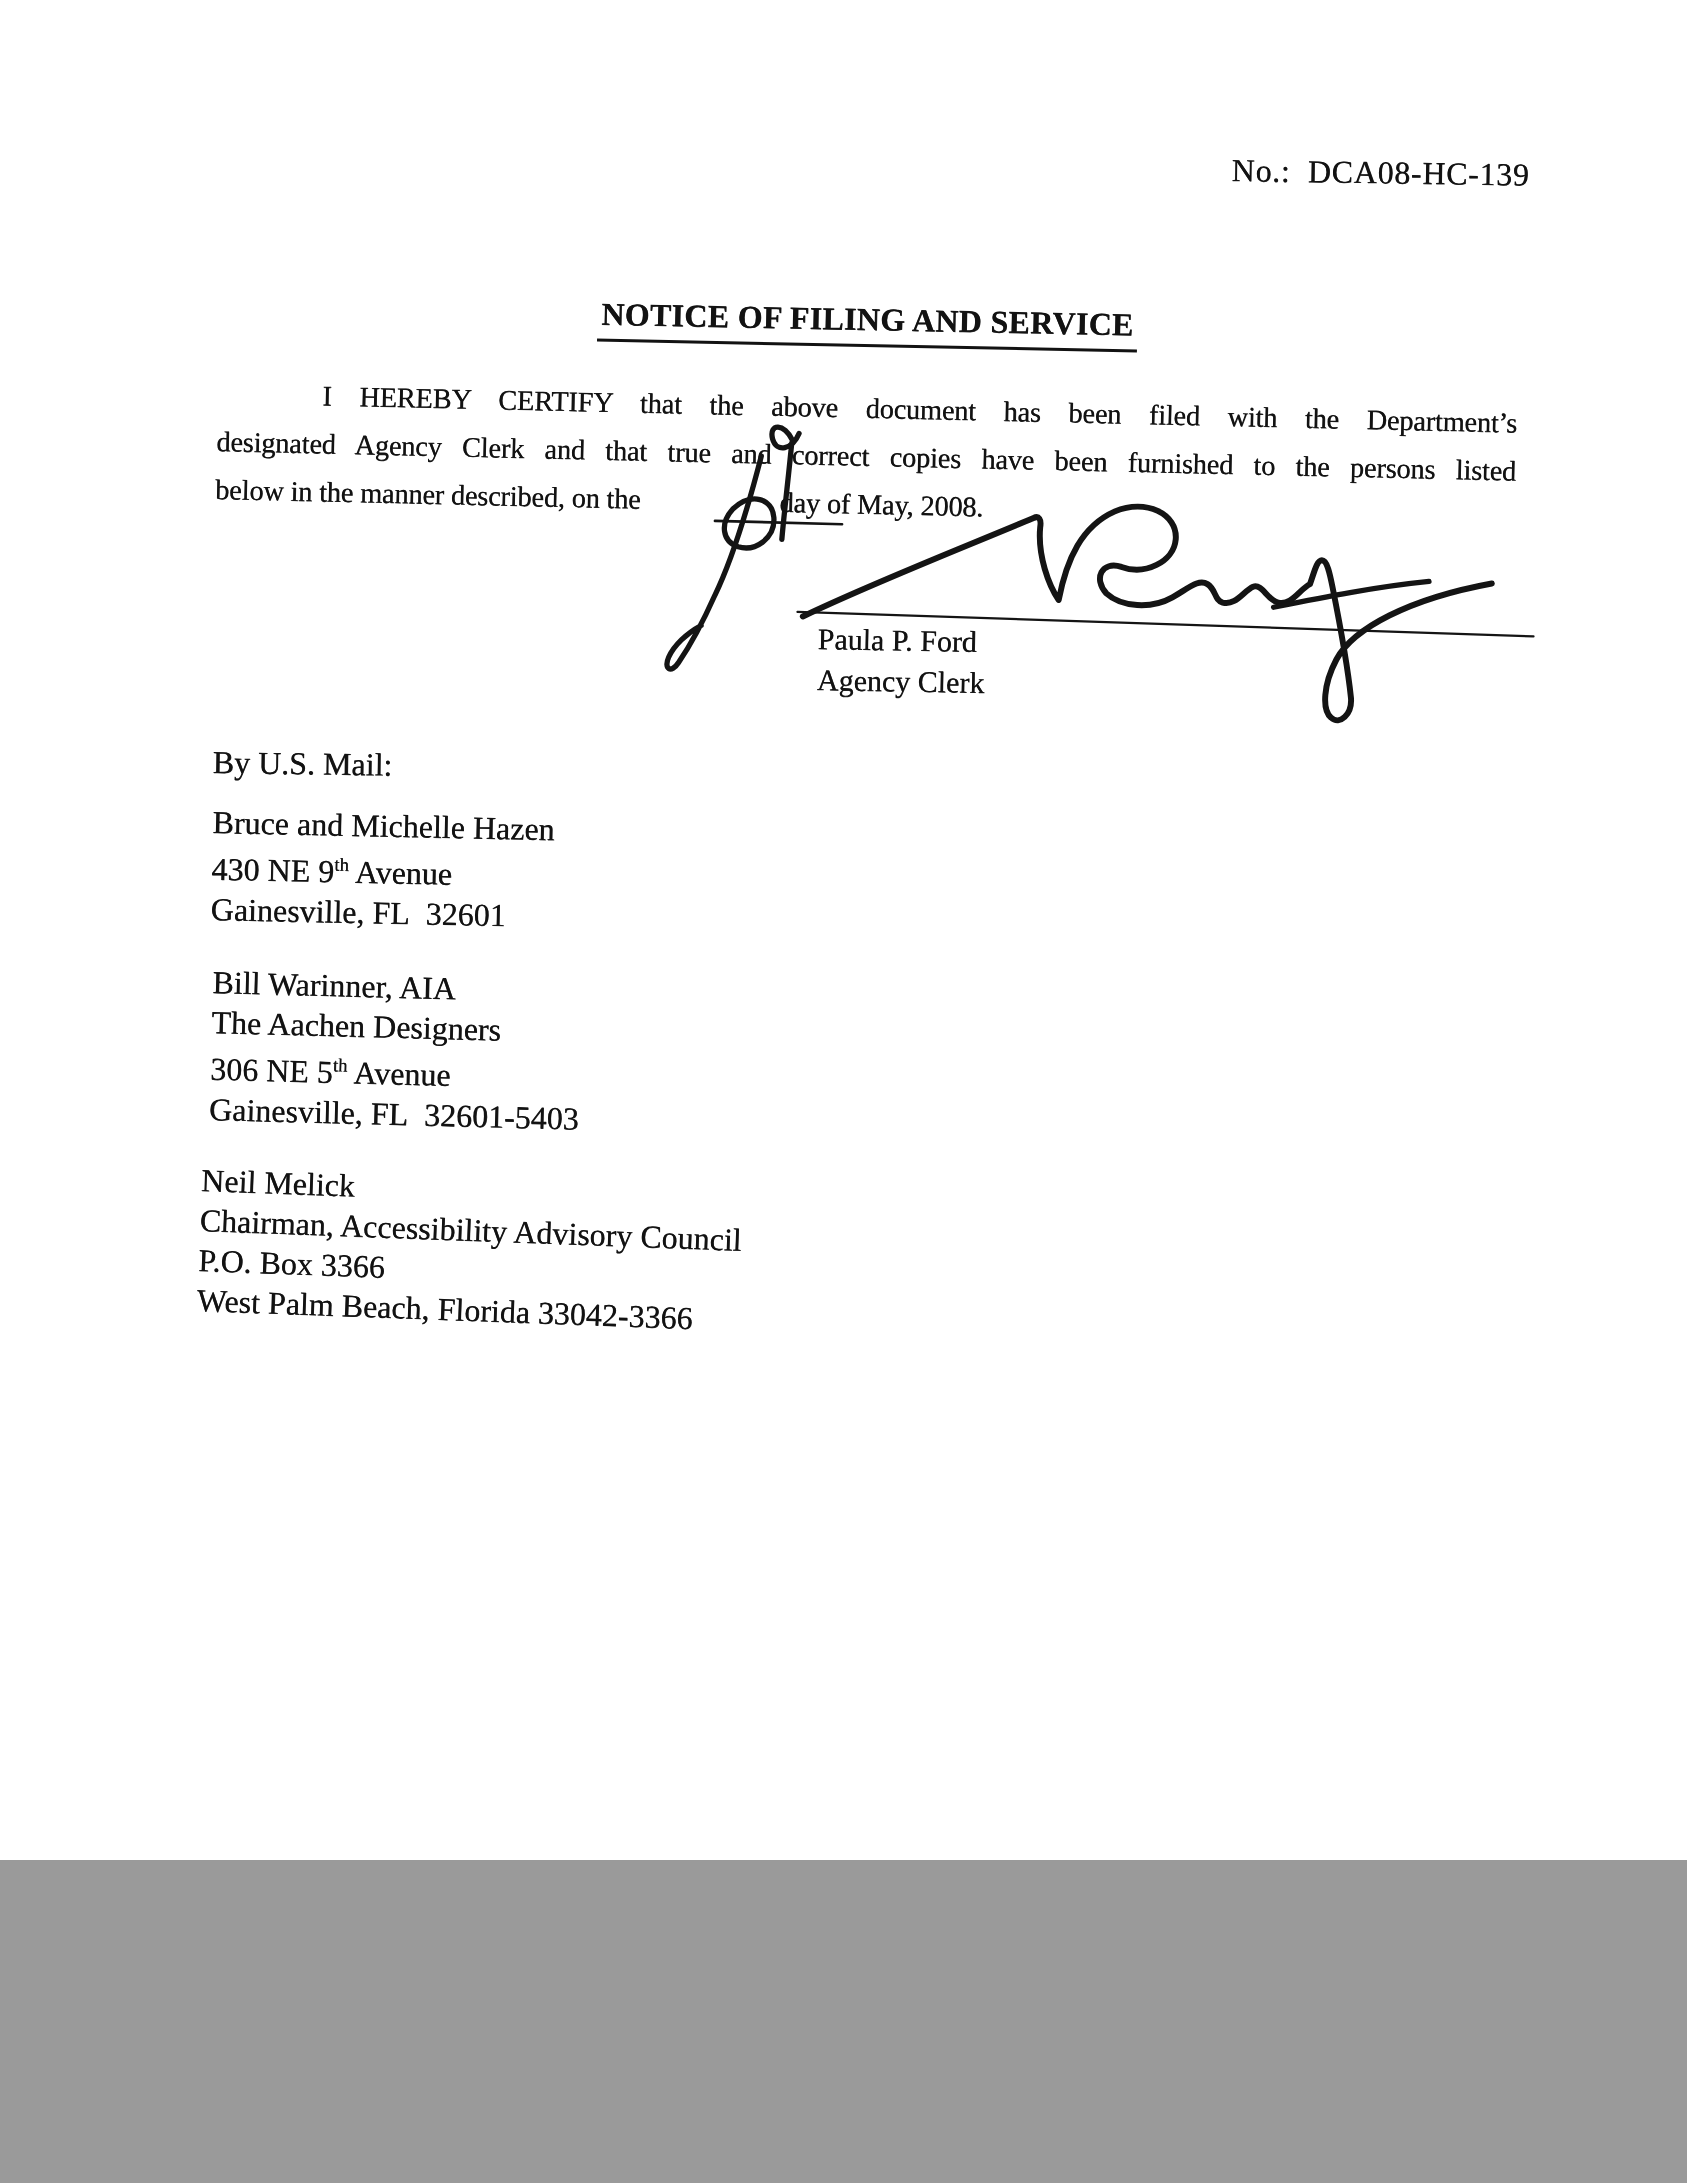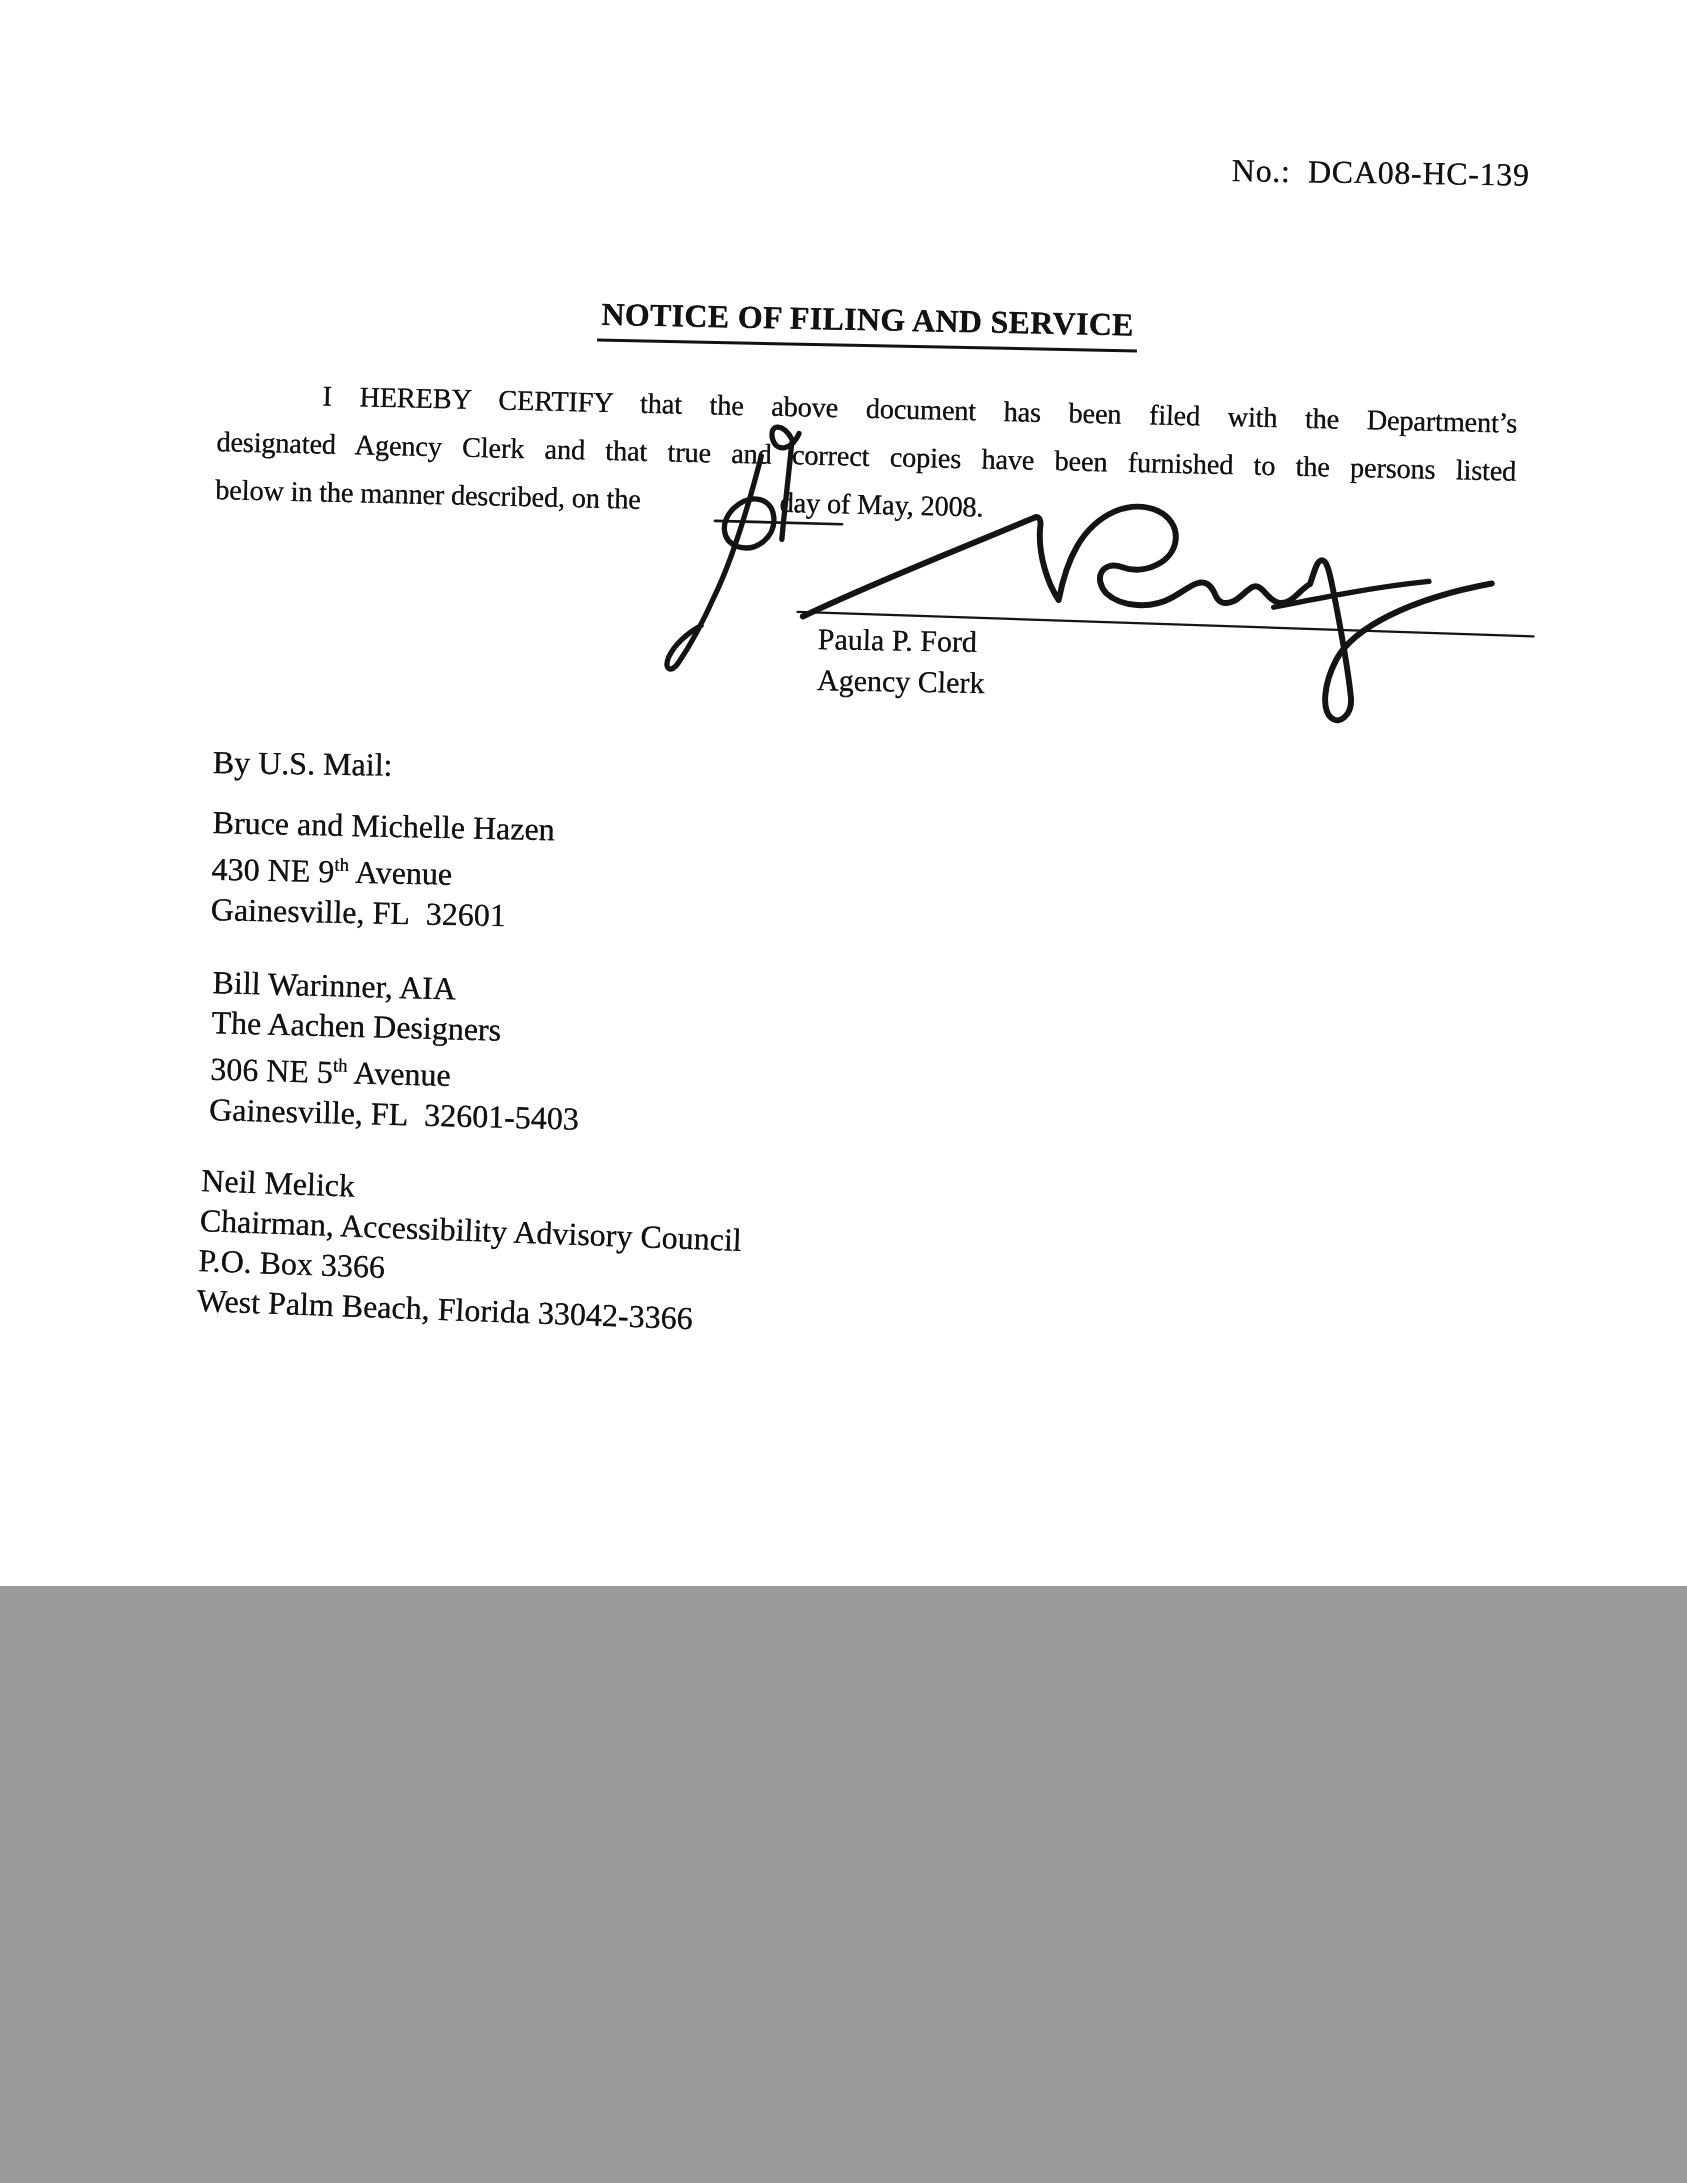--- a/index.html
+++ b/index.html
@@ -1,18 +1,18 @@
 <!DOCTYPE html>
 <html style="font-size:10.6px"><head>
 <meta charset="utf-8">
 <style>
   html,body { margin:0; padding:0; background:#9a9a9a; }
   .page {
     position:relative;
-    width:1687px; height:1586px;
+    width:1687px; height:1860px;
     background:#ffffff;
     overflow:hidden;
     font-family:"Liberation Serif", serif;
     color:#121212;
   }
   .page * { box-sizing:border-box; }
   .abs { position:absolute; }
   .ink { text-shadow:0.3px 0.3px 0 rgba(10,10,10,0.85); }
 
   .case-no {

